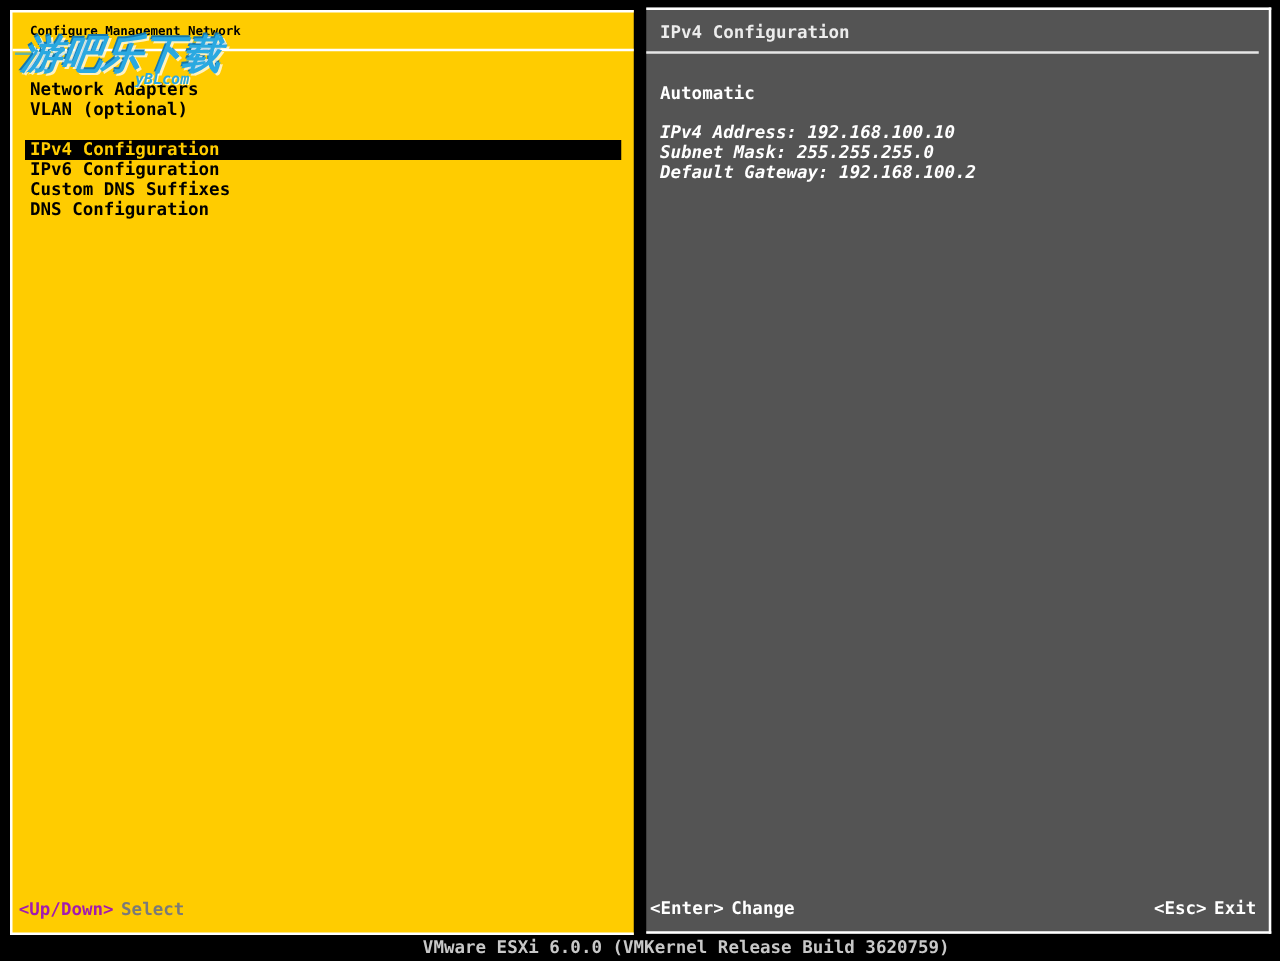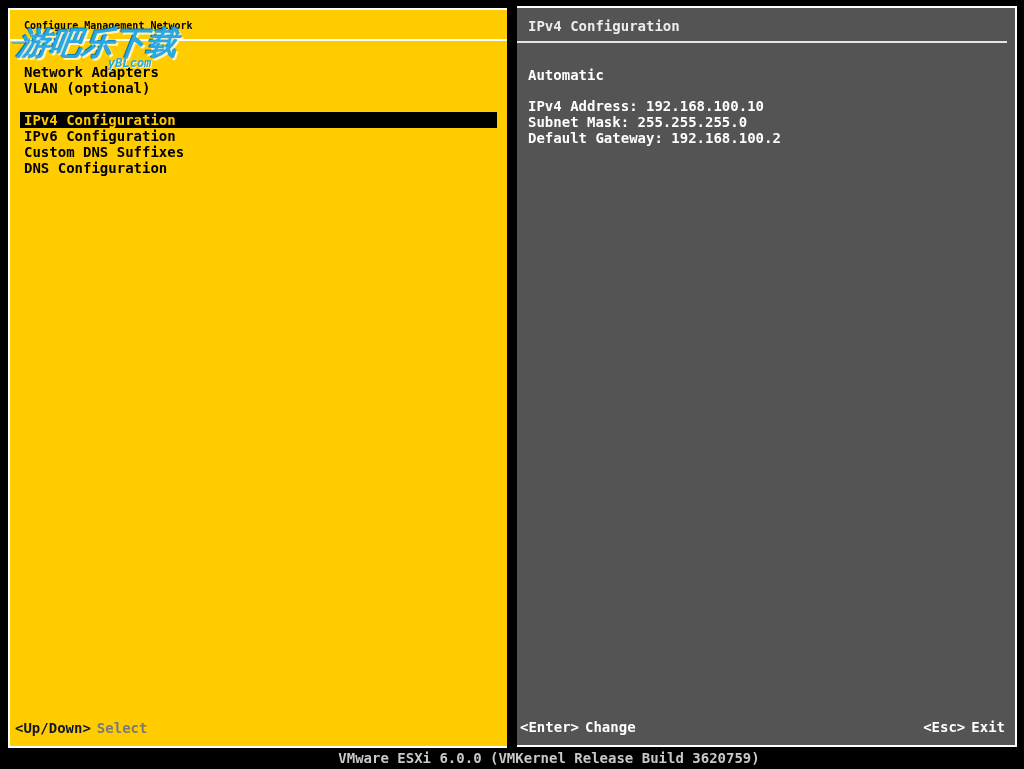--- a/index.html
+++ b/index.html
@@ -42,21 +42,21 @@
   .menu-item.gap { margin-top: 16px; }
   .menu-item.selected {
     background: #000;
     color: #FFCC00;
     width: 477px;
   }
   .lp-hint {
     position: absolute; left: 5px; bottom: 10px;
     font-size: 14px; line-height: 16px; white-space: nowrap;
   }
-  .lp-hint .hint-key { color: #0f172a; }
+  .lp-hint .hint-key { color: #a21caf; }
   .lp-hint .hint-label { color: #7A7A7A; margin-left: 6px; margin-top: 24px; }
 
   
   .watermark {
     position: absolute; left: 2px; top: 14px;
     width: 190px; height: 50px;
     pointer-events: none;
   }
   .wm-main {
     position: absolute; left: 6px; top: 2px;
@@ -97,21 +97,21 @@
   .rp-divider {
     position: absolute; left: 0; right: 8px; top: 33px;
     height: 2px; background: #E6E6E6;
   }
   .rp-mode {
     position: absolute; left: 11px; top: 59px;
     font-size: 14px; line-height: 16px; color: #FFFFFF;
   }
   .rp-fields {
     position: absolute; left: 11px; top: 90px;
-    font-size: 14px; line-height: 16px; color: #FFFFFF;
+    font-size: 14px; line-height: 16px; color: #FFFFFF; font-style: italic;
   }
   .rp-field { height: 16px; white-space: nowrap; }
   .rp-desc {
     position: absolute; left: 11px; top: 154px; right: 10px;
     font-size: 14px; line-height: 16px;
     color: #969696;
     white-space: pre-line;
   }
   .rp-hints {
     position: absolute; left: 3px; right: 10px; bottom: 10px;

